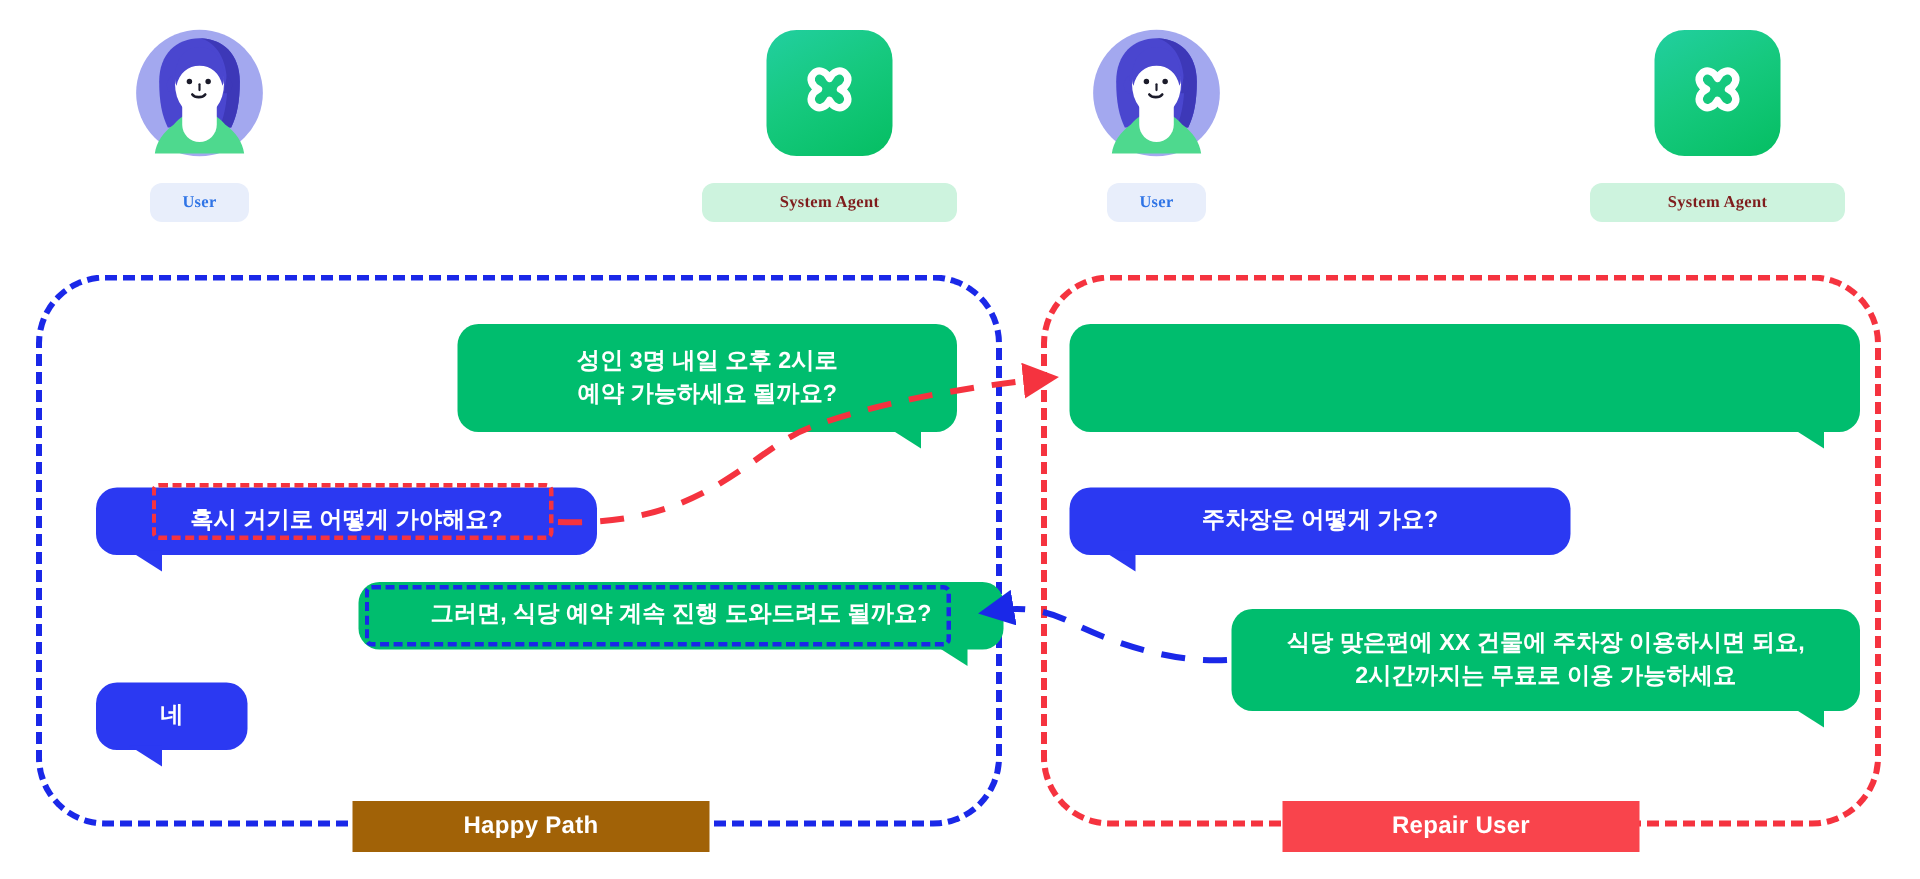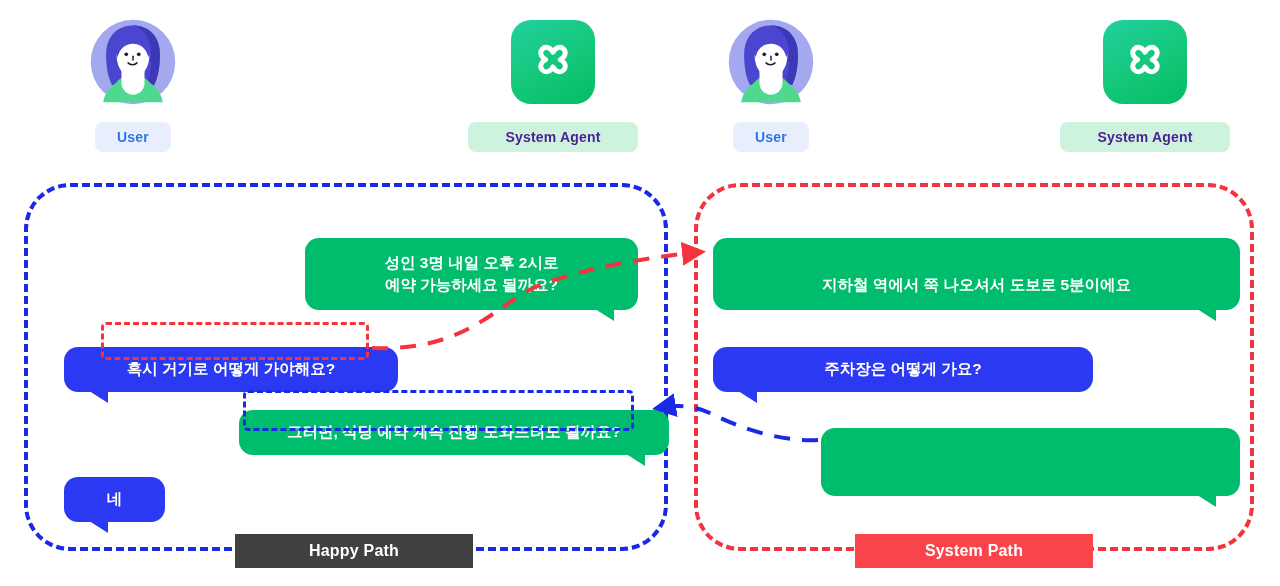--- a/index.html
+++ b/index.html
@@ -20,27 +20,28 @@
     display: flex;
     flex-direction: column;
     align-items: center;
     width: 180px;
   }
   .actor-avatar-wrap { width: 96px; height: 96px; position: relative; }
   .actor-badge {
     margin-top: 12px;
     border-radius: 8px;
     padding: 7px 22px;
-    font-size: 14px;
+    font-size: 11px;
     font-weight: 700;
     letter-spacing: .2px;
     white-space: nowrap;
+    font-family: Liberation Serif, serif;
   }
   .badge-user   { background: #e8eefb; color: #2f74e6; }
-  .badge-agent  { background: #cdf3de; color: #4c1d95; min-width: 170px; text-align: center; }
+  .badge-agent  { background: #cdf3de; color: #7f1d1d; min-width: 170px; text-align: center; }
 
   
   .agent-logo {
     width: 84px; height: 84px;
     border-radius: 20px;
     background: linear-gradient(150deg, #22cfa0 0%, #16c97f 45%, #05be62 100%);
     display: flex; align-items: center; justify-content: center;
     margin-top: 6px;
   }
 
@@ -55,37 +56,36 @@
   
   .path-label {
     position: absolute;
     height: 34px;
     display: flex; align-items: center; justify-content: center;
     color: #ffffff;
     font-size: 16px;
     font-weight: 700;
     letter-spacing: .2px;
   }
-  .path-happy  { background: #404040; }
+  .path-happy  { background: #a16207; }
   .path-repair { background: #f9444c; }
 
   
   .bubble {
     position: absolute;
     border-radius: 14px;
     color: #ffffff;
     font-weight: 700;
     font-size: 15.5px;
     line-height: 1.45;
     display: flex;
     align-items: center;
     justify-content: center;
     text-align: center;
     padding: 12px 8px;
-    margin-top: 22px;
   }
   .bubble.green { background: #00bd6e; }
   .bubble.blue  { background: #2b39f2; align-items: flex-end; }
 
   
   .bubble::after {
     content: "";
     position: absolute;
     bottom: -11px;
     width: 0; height: 0;
@@ -205,45 +205,45 @@
 </div>
 <div class="hl hl-blue" style="left:243px; top:390px; width:391px; height:41px;"></div>
 
 <div class="bubble blue" style="left:64px; top:455px; width:101px; height:45px;">
   <span>네</span>
 </div>
 
 <div class="bubble green" style="left:713px; top:216px; width:527px; height:72px;">
   <span>
     <br>
-    <span>지하철 역에서 쭉 나오셔서 도보로 5분이에요</span>
   </span>
 </div>
 
-<div class="bubble blue" style="left:713px; top:325px; width:380px; height:45px;">
+<div class="bubble blue" style="left:713px; top:325px; width:334px; height:45px;">
   <span>주차장은 어떻게 가요?</span>
 </div>
 
 <div class="bubble green" style="left:821px; top:406px; width:419px; height:68px;">
   <span>
-    <br>
+    <span>식당 맞은편에 XX 건물에 주차장 이용하시면 되요,</span><br>
+    <span>2시간까지는 무료로 이용 가능하세요</span>
   </span>
 </div>
 
 <svg class="overlay" aria-hidden="true">
   <defs>
     <marker id="arrow-red" markerWidth="6" markerHeight="6" refX="4.5" refY="3" orient="auto">
       <path d="M0,0 L6,3 L0,6 z" fill="#f5333f"></path>
     </marker>
     <marker id="arrow-blue" markerWidth="6" markerHeight="6" refX="4.5" refY="3" orient="auto">
       <path d="M0,0 L6,3 L0,6 z" fill="#1a28e8"></path>
     </marker>
   </defs>
   <path d="M372,348 C470,352 500,300 540,285 C590,266 660,256 700,252" fill="none" stroke="#f5333f" stroke-width="4" stroke-dasharray="16 12" marker-end="url(#arrow-red)"></path>
   <path d="M818,440 C780,442 740,428 712,414 C690,403 670,406 658,408" fill="none" stroke="#1a28e8" stroke-width="4" stroke-dasharray="16 12" marker-end="url(#arrow-blue)"></path>
 </svg>
 
 <div class="path-label path-happy" style="left:235px; top:534px; width:238px;">
   <span>Happy Path</span>
 </div>
 <div class="path-label path-repair" style="left:855px; top:534px; width:238px;">
-  <span>System Path</span>
+  <span>Repair User</span>
 </div>
 
 </body></html>

